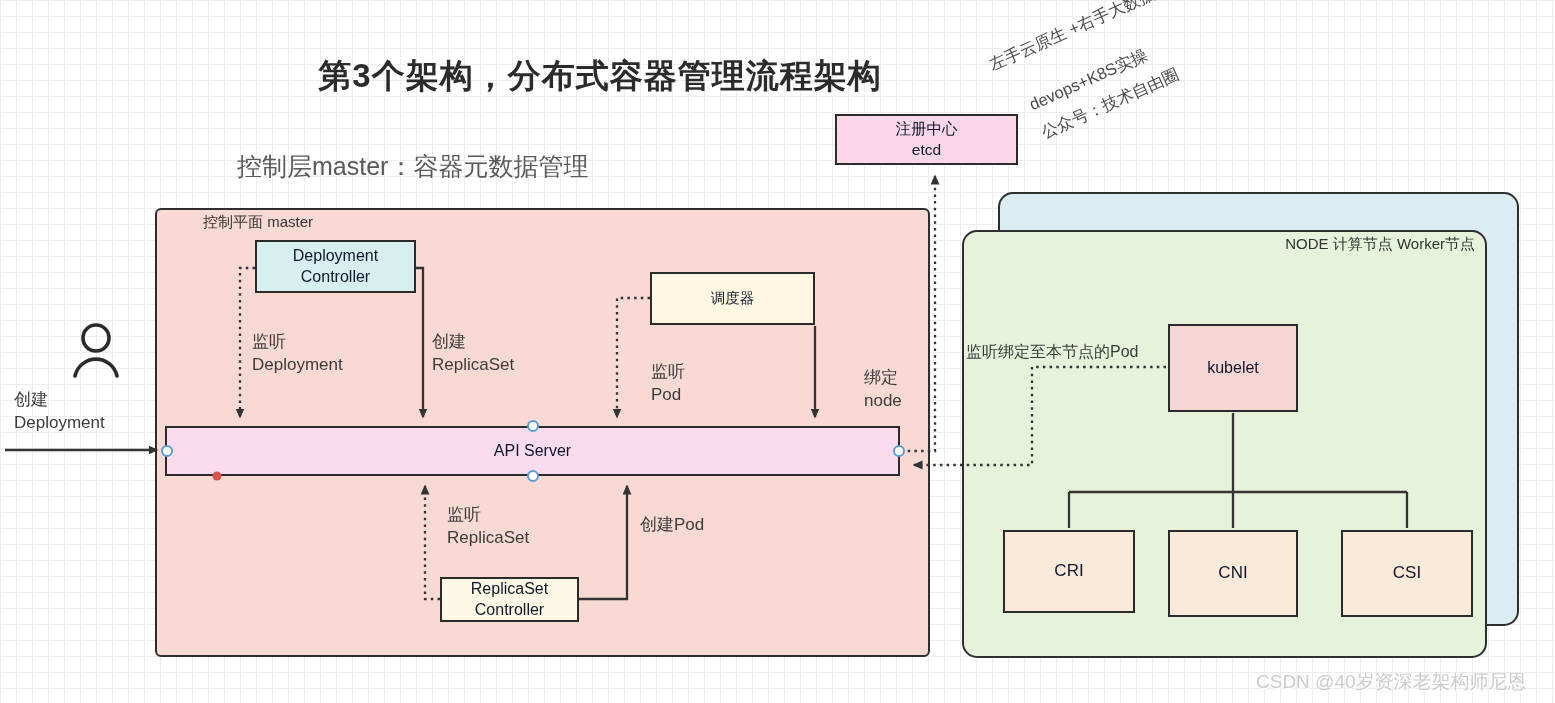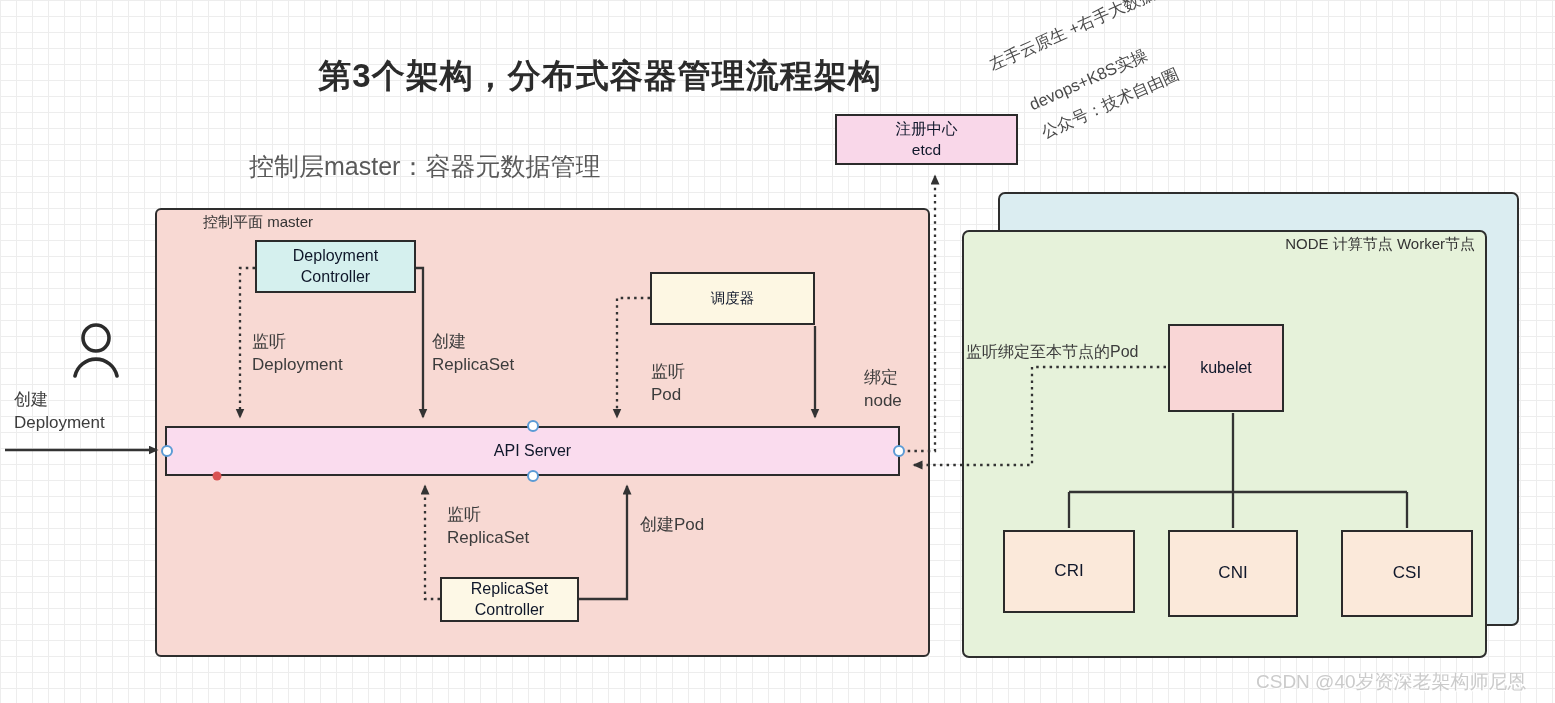--- a/index.html
+++ b/index.html
@@ -21,21 +21,21 @@
   }
   .note {
     color:#4a4a4a; font-size:16.5px; white-space:nowrap;
     transform:rotate(-24deg); transform-origin:0 0;
   }
   .section-header { font-size:25px; color:#595959; white-space:nowrap; }
   .node {
     border:2px solid #2b2b2b; display:flex; align-items:center; justify-content:center;
     text-align:center; color:#0f172a; font-size:16px; line-height:1.3; white-space:pre-line;
   }
-  .container-box { border:2.5px solid #2e2e2e; border-radius:7px; }
+  .container-box { border:2.5px solid #2e2e2e; border-radius:15px; }
   .corner-label { position:absolute; font-size:15px; color:#333; white-space:nowrap; }
   .lbl {
     color:#3c3c3c; font-size:17px; line-height:1.35; white-space:pre-line;
   }
   .watermark {
     left:1256px; top:669px; font-size:19px; color:#cbcbcb;
     text-shadow:1px 1px 0 rgba(255,255,255,0.95); white-space:nowrap;
   }
   svg.layer { position:absolute; left:0; top:0; pointer-events:none; }
   .edge-solid { fill:none; stroke:#333; stroke-width:2.3px; }
@@ -45,21 +45,21 @@
 <body>
 
 <div id="canvas">
 
   <div class="abs title">第3个架构，分布式容器管理流程架构</div>
 
   <div class="abs note" style="left:986px; top:56px;">左手云原生 +右手大数据</div>
   <div class="abs note" style="left:1026px; top:96px;">devops+K8S实操</div>
   <div class="abs note" style="left:1038px; top:124px;">公众号：技术自由圈</div>
 
-  <div class="abs section-header" style="left:249px; top:150px;">控制层master：容器元数据管理</div>
+  <div class="abs section-header" style="left:237px; top:150px;">控制层master：容器元数据管理</div>
 
   <div class="abs node" style="left:835px; top:114px; width:183px; height:51px; background:#f9d7e9; font-size:15.5px;">注册中心
 etcd</div>
 
   <div class="abs container-box" style="left:998px; top:192px; width:521px; height:434px; background:#dbedf1;"></div>
 
   <div class="abs container-box" style="left:155px; top:208px; width:775px; height:449px; background:#f8d9d3; border-radius:6px;">
     <div class="corner-label" style="left:14px; top:3px;margin-left:32px;">控制平面 master</div>
   </div>
 
@@ -70,21 +70,21 @@
   <div class="abs node" style="left:255px; top:240px; width:161px; height:53px; background:#d5f0ee;">Deployment
 Controller</div>
 
   <div class="abs node" style="left:650px; top:272px; width:165px; height:53px; background:#fdf7e3; font-size:14.5px;">调度器</div>
 
   <div class="abs node" style="left:165px; top:426px; width:735px; height:50px; background:#fadcee;">API Server</div>
 
   <div class="abs node" style="left:440px; top:577px; width:139px; height:45px; background:#fdf8e6;">ReplicaSet
 Controller</div>
 
-  <div class="abs node" style="left:1168px; top:324px; width:116px; height:88px; background:#f9d6d6;">kubelet</div>
+  <div class="abs node" style="left:1168px; top:324px; width:130px; height:88px; background:#f9d6d6;">kubelet</div>
 
   <div class="abs node" style="left:1003px; top:530px; width:132px; height:83px; background:#fbe9da; font-size:17px;">CRI</div>
   <div class="abs node" style="left:1341px; top:530px; width:132px; height:87px; background:#fbe9da; font-size:17px;">CSI</div>
   <div class="abs node" style="left:1168px; top:530px; width:130px; height:87px; background:#fbe9da; font-size:17px;">CNI</div>
 
   <svg class="abs" style="left:72px; top:322px;" width="48" height="56" viewBox="0 0 48 56">
     <circle cx="24" cy="16" r="13" fill="none" stroke="#2b2b2b" stroke-width="3.6"></circle>
     <path d="M 3,54 A 21.5,21.5 0 0 1 45,54" fill="none" stroke="#2b2b2b" stroke-width="3.6" stroke-linecap="round"></path>
   </svg>
 

